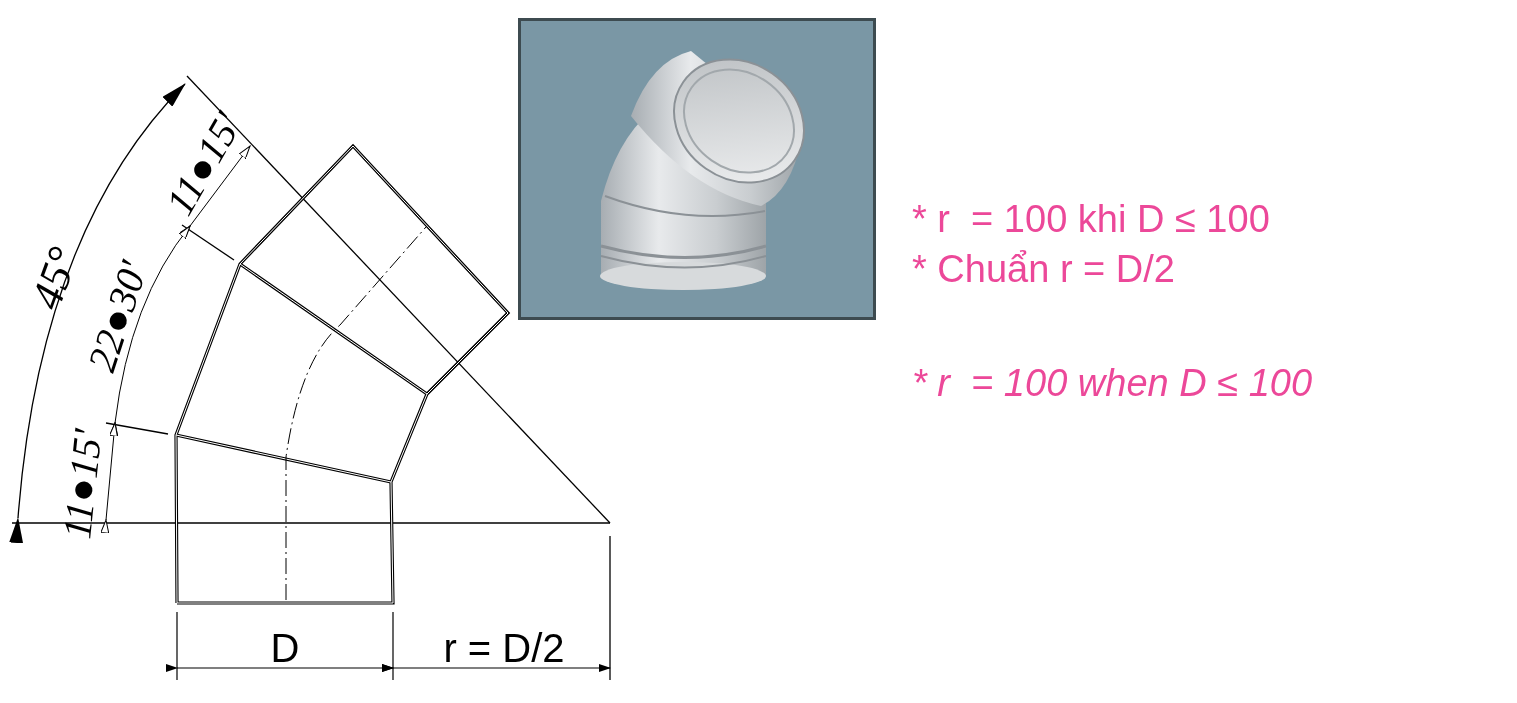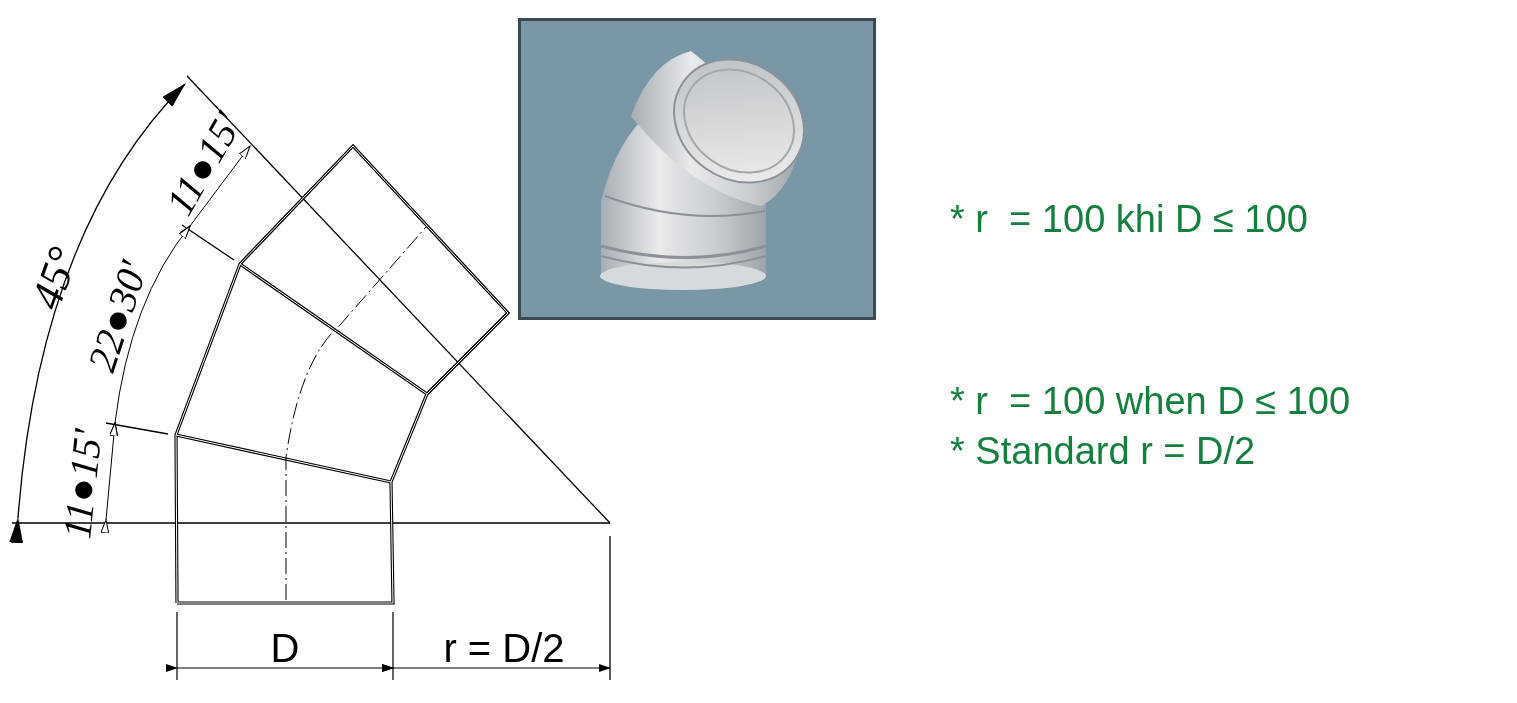--- a/index.html
+++ b/index.html
@@ -2,23 +2,23 @@
 <html><head>
 <meta charset="utf-8">
 <style>
   html, body { margin:0; padding:0; background:#ffffff; }
   body { width:1517px; height:703px; position:relative; overflow:hidden; font-family:"Liberation Sans", sans-serif; }
   #drawing { position:absolute; left:0; top:0; }
   .photo-frame {
     position:absolute; left:518px; top:18px; width:352px; height:296px;
     background:#7a97a5; border:3px solid #3d4b50;
   }
-  .notes { position:absolute; left:912px; color:#15803d; font-size:38px; line-height:50px;margin-left:38px; }
+  .notes { position:absolute; left:912px; color:#ec4899; font-size:38px; line-height:50px; }
   .notes-vi { top:194px; }
-  .notes-en { top:376px; }
+  .notes-en { top:358px; font-style:italic; }
   .note { white-space:pre; }
   .serif { font-family:"Liberation Serif", serif; font-style:italic; }
 </style>
 </head>
 <body>
 
 <svg id="drawing" width="1517" height="703" viewBox="0 0 1517 703" xmlns="http://www.w3.org/2000/svg">
   <defs>
     <marker id="arrFill" markerWidth="12" markerHeight="8" refX="11" refY="4" orient="auto" markerUnits="userSpaceOnUse">
       <path d="M0,0 L12,4 L0,8 Z" fill="#000"></path>
@@ -103,18 +103,18 @@
     <path d="M84,175 Q165,205 244,190" stroke="#8b9196" stroke-width="2" fill="none"></path>
 
     <path d="M110,95 Q130,40 170,30 L280,120 Q270,170 240,185 Q170,170 110,95 Z" fill="url(#metal)"></path>
     <ellipse cx="218" cy="100" rx="68" ry="58" transform="rotate(35 218 100)" fill="url(#inner)" stroke="#8b9196" stroke-width="2"></ellipse>
     <ellipse cx="218" cy="100" rx="58" ry="48" transform="rotate(35 218 100)" fill="none" stroke="#a2a8ac" stroke-width="2"></ellipse>
   </svg>
 </div>
 
 <div class="notes notes-vi">
   <div class="note">* r  = 100 khi D ≤ 100</div>
+  <div class="note">* Chuẩn r = D/2</div>
 </div>
 
 <div class="notes notes-en">
   <div class="note">* r  = 100 when D ≤ 100</div>
-  <div class="note">* Standard r = D/2</div>
 </div>
 
 </body></html>

